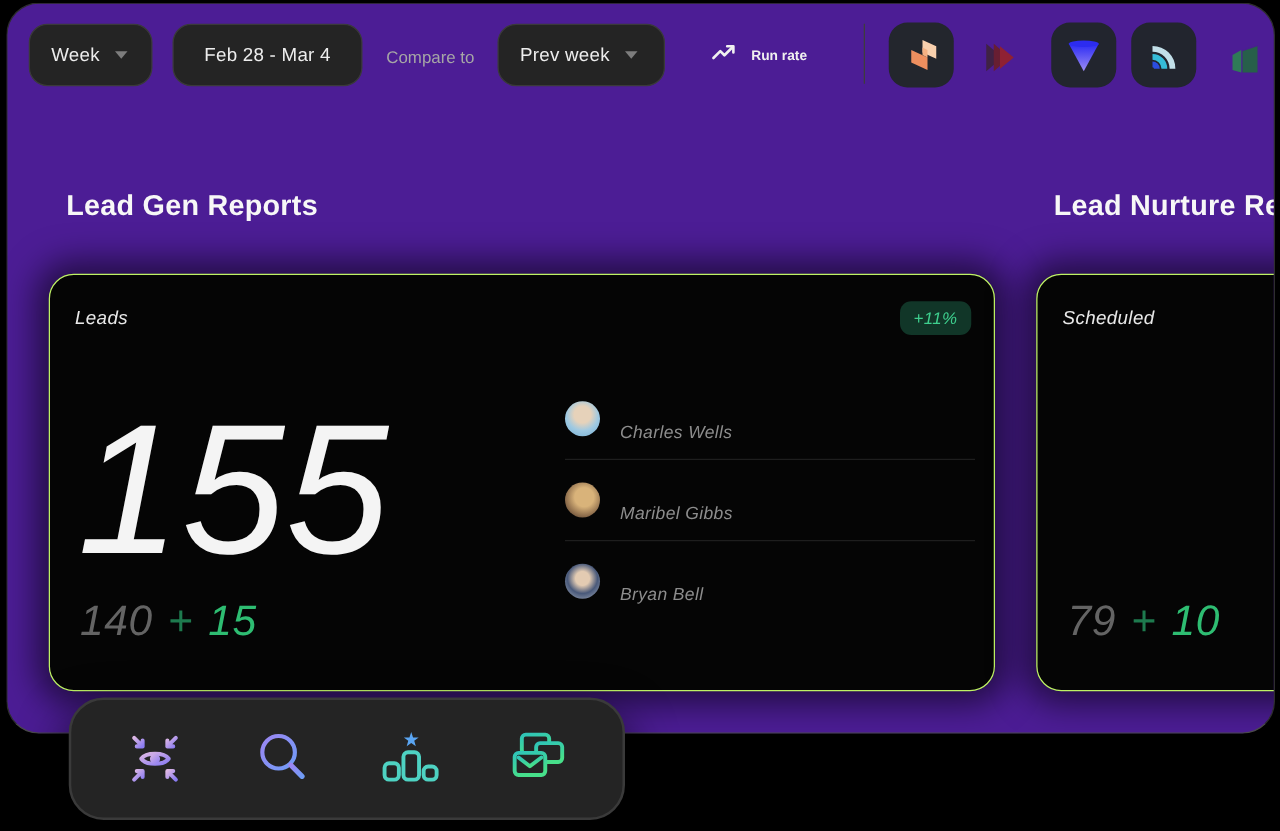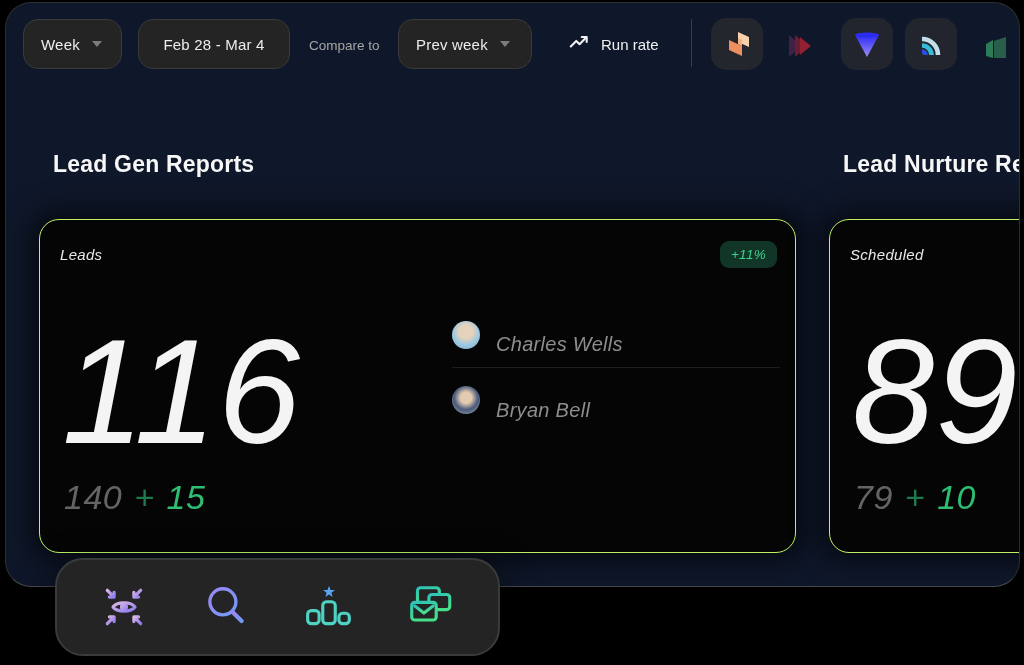--- a/index.html
+++ b/index.html
@@ -3,37 +3,37 @@
 <meta charset="utf-8">
 <style>
   * { margin:0; padding:0; box-sizing:border-box; }
   html,body { width:1024px; height:665px; background:#000; overflow:hidden;
               font-family:"Liberation Sans", sans-serif; }
   .stage { position:relative; width:1024px; height:665px; background:#000; }
 
   
   .window {
     position:absolute; left:5px; top:2px; width:1015px; height:585px;
-    background:#0f172a; border-radius:26px; overflow:hidden;
+    background:#4c1d95; border-radius:26px; overflow:hidden;
     border:1px solid #2e2e2e; border-bottom-color:#4a4a4a;
   }
 
   
   .pill {
     position:absolute; top:16px; height:50px; background:#242424;
     border:1px solid #3a3a3a; border-radius:15px; display:flex;
     align-items:center; gap:12px; padding:0 17px; cursor:pointer;
   }
   .pill-label { color:#ededed; font-size:15px; font-weight:500; letter-spacing:.2px; }
   .chev { width:0; height:0; border-left:5px solid transparent;
           border-right:5px solid transparent; border-top:6px solid #7d7d7d; }
   .compare-label { position:absolute; left:303px; top:35px; color:#a6a6a6; font-size:13.5px; }
   .runrate { position:absolute; left:562px; top:28px; display:flex; align-items:center;
              gap:11px; cursor:pointer; }
-  .runrate-label { color:#f0f0f0; font-size:15px; font-weight:400;text-align:right; }
+  .runrate-label { color:#f0f0f0; font-size:11px; font-weight:700;text-align:right; }
   .vdiv { position:absolute; left:685px; top:16px; width:1px; height:48px; background:#3d3d3d; }
 
   .appicon-box { position:absolute; top:15px; width:52px; height:52px; border-radius:15px;
                  background:#23262d; display:flex; align-items:center; justify-content:center;
                  cursor:pointer; }
   .appicon-bare { position:absolute; cursor:pointer; }
 
   
   .section-title { position:absolute; top:148px; color:#f7f7f7; font-size:23px;
                    font-weight:600; letter-spacing:.2px; white-space:nowrap; }
@@ -60,21 +60,21 @@
   
   .people { position:absolute; left:412px; top:82px; width:328px; }
   .person { position:relative; height:65px; display:flex; align-items:center; gap:16px;
             cursor:default; }
   .person + .person { border-top:1px solid #1e1e1e; }
   .avatar { width:28px; height:28px; border-radius:50%; flex:0 0 28px; }
   .avatar-0 { background:radial-gradient(circle at 50% 38%, #e6d2ba 0 30%, #9ec9e2 58%, #74add2 100%); }
   .avatar-1 { background:radial-gradient(circle at 55% 42%, #d9b37a 0 34%, #8a6a4a 68%, #352b20 100%); }
   .avatar-2 { background:radial-gradient(circle at 50% 42%, #e3cbb2 0 26%, #49597a 56%, #a9b1bd 100%); }
   .avatar-3 { background:radial-gradient(circle at 50% 42%, #c89878 0 30%, #2e2620 70%, #191410 100%); }
-  .person-name { color:#8d8d8d; font-size:20px; letter-spacing:.3px;margin-top:20px; }
+  .person-name { color:#8d8d8d; font-size:14px; letter-spacing:.3px;margin-top:20px; }
 
   
   .actionbar { position:absolute; left:55px; top:558px; width:445px; height:98px;
                background:#242424; border:2px solid #3a3a3a; border-radius:28px;
                display:flex; align-items:center; justify-content:space-around;
                padding:0 16px; box-shadow:0 18px 40px rgba(0,0,0,.85); z-index:5; }
   .action-btn { width:52px; height:52px; display:flex; align-items:center;
                 justify-content:center; cursor:pointer; }
 </style>
 </head>
@@ -156,42 +156,45 @@
         <polygon points="11,7 23,3 23,24 11,24" fill="#275f4a"></polygon>
       </svg>
     </div>
 
     <span class="section-title" style="left:47px;">Lead Gen Reports</span>
     <span class="section-title" style="left:837px;">Lead Nurture Reports</span>
 
     <div class="card card-leads">
       <span class="card-title">Leads</span>
       <span class="badge">+11%</span>
-      <span class="big-value">116</span>
+      <span class="big-value">155</span>
       <div class="delta-row">
         <span class="delta-prev">140</span>
         <span class="delta-plus">+</span>
         <span class="delta-val">15</span>
       </div>
 
       <div class="people">
         <div class="person">
           <span class="avatar avatar-0"></span>
           <span class="person-name">Charles Wells</span>
         </div>
         <div class="person">
+          <span class="avatar avatar-1"></span>
+          <span class="person-name">Maribel Gibbs</span>
+        </div>
+        <div class="person">
           <span class="avatar avatar-2"></span>
           <span class="person-name">Bryan Bell</span>
         </div>
       </div>
     </div>
 
     <div class="card card-sched">
       <span class="card-title">Scheduled</span>
-      <span class="big-value">89</span>
       <div class="delta-row">
         <span class="delta-prev">79</span>
         <span class="delta-plus">+</span>
         <span class="delta-val">10</span>
       </div>
     </div>
 
   </div>
 
   <div class="actionbar">

